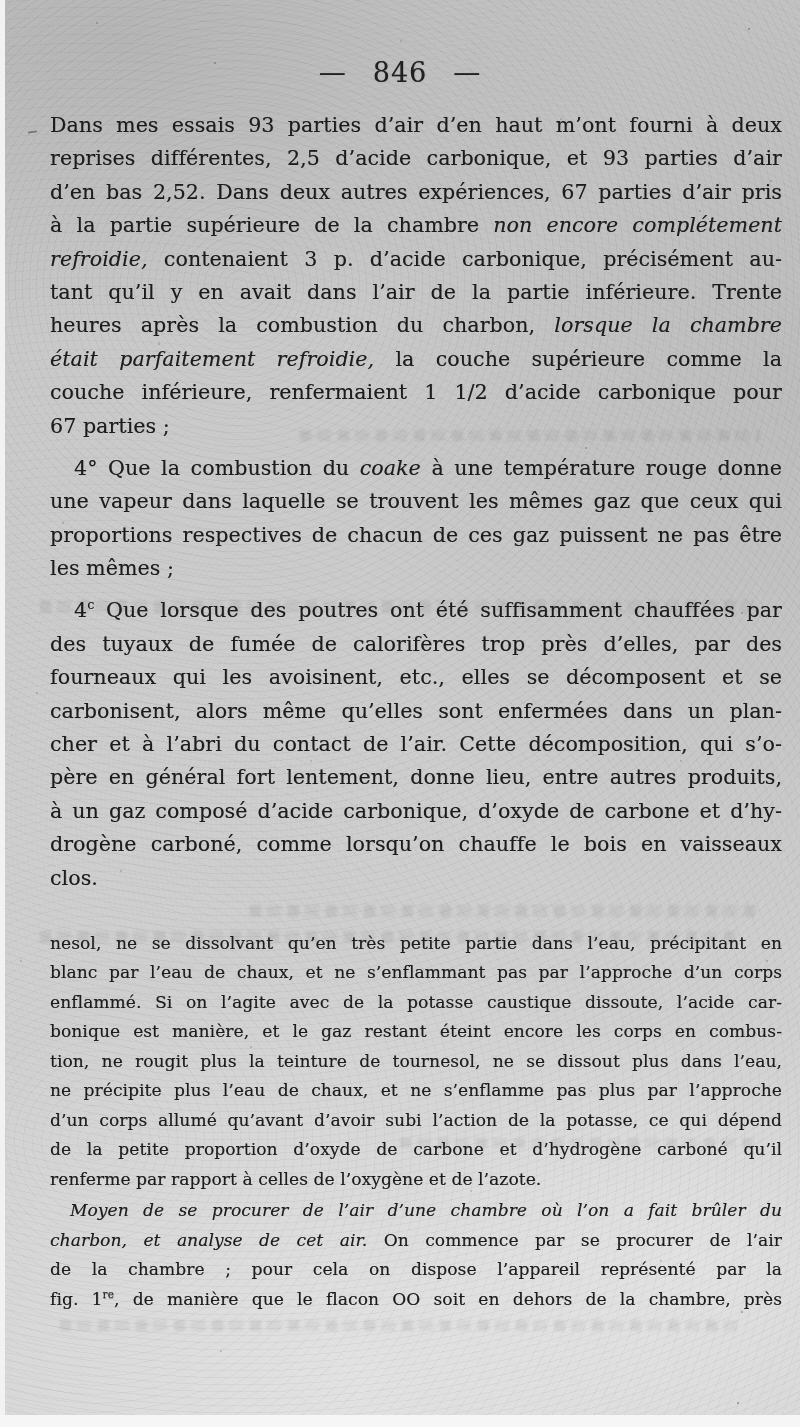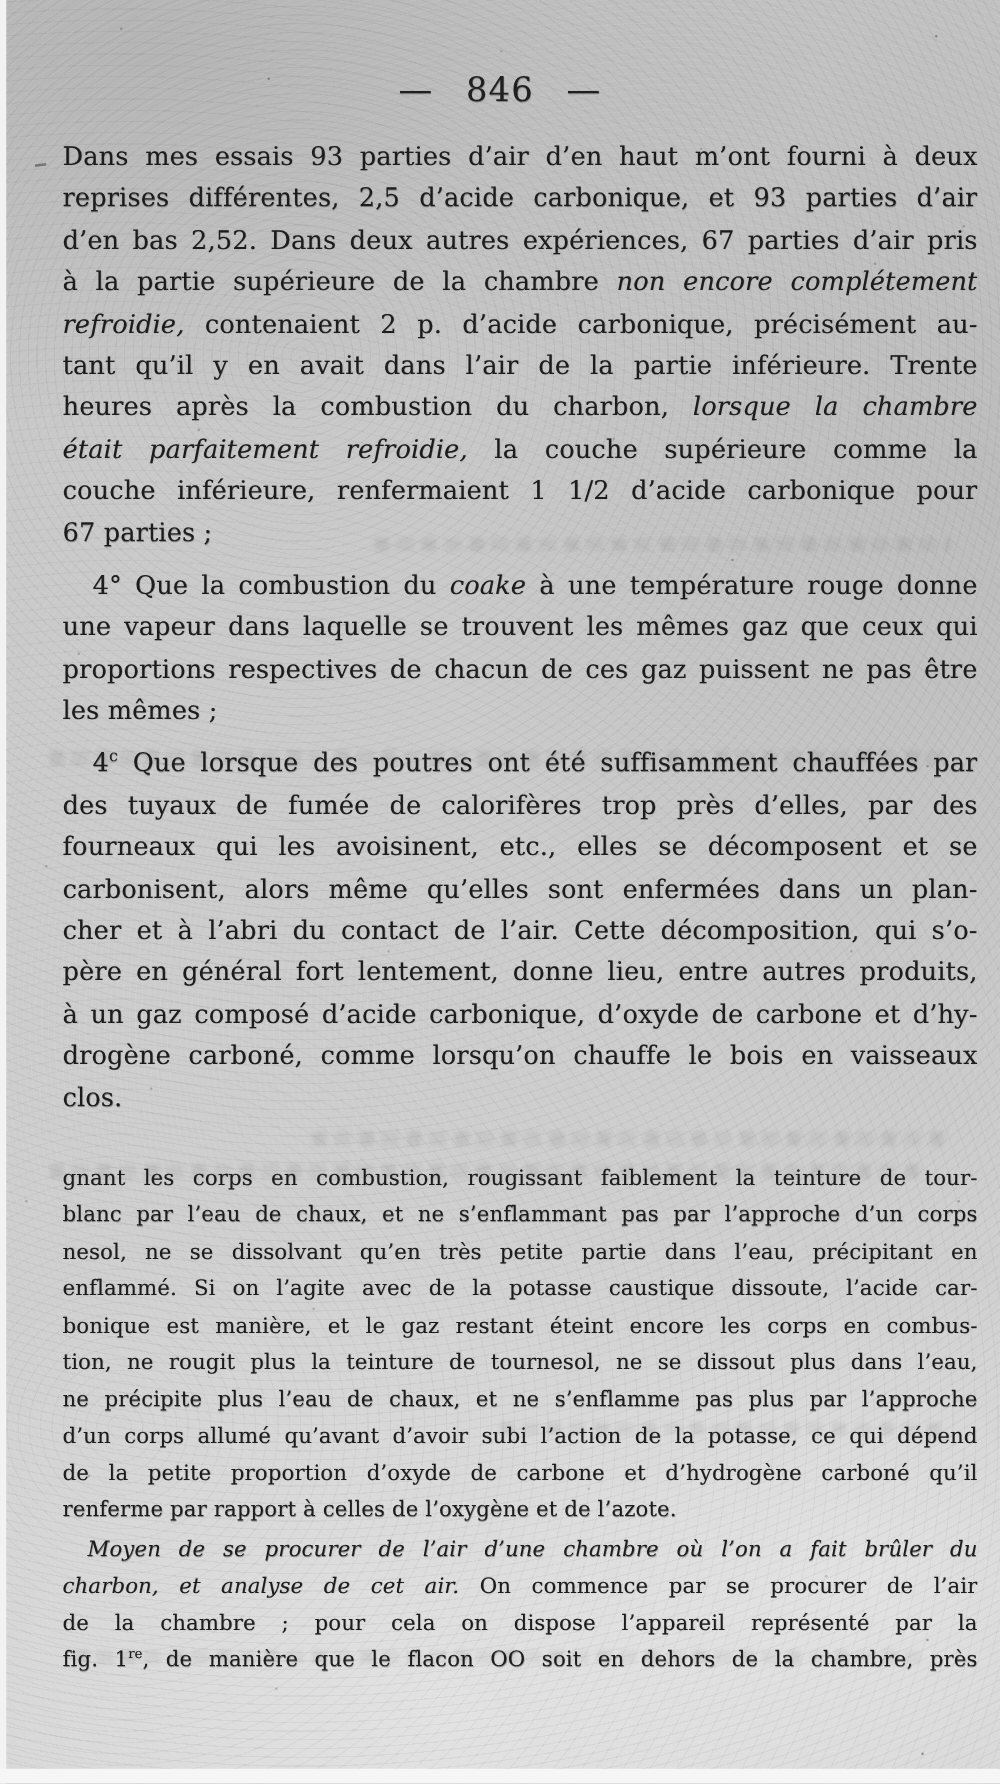--- a/index.html
+++ b/index.html
@@ -84,21 +84,21 @@
     <span>846</span>
     <span>—</span>
   </div>
 
   <div class="text-block">
       <div class="para main">
         <div class="line"><span>Dans mes essais 93 parties d’air d’en haut m’ont fourni à deux</span></div>
         <div class="line"><span>reprises différentes, 2,5 d’acide carbonique, et 93 parties d’air</span></div>
         <div class="line"><span>d’en bas 2,52. Dans deux autres expériences, 67 parties d’air pris</span></div>
         <div class="line"><span>à la partie supérieure de la chambre </span><span class="it">non encore complétement</span></div>
-        <div class="line"><span class="it">refroidie,</span><span> contenaient 2 p. d’acide carbonique, précisément au-</span></div>
+        <div class="line"><span class="it">refroidie,</span><span> contenaient 3 p. d’acide carbonique, précisément au-</span></div>
         <div class="line"><span>tant qu’il y en avait dans l’air de la partie inférieure. Trente</span></div>
         <div class="line"><span>heures après la combustion du charbon, </span><span class="it">lorsque la chambre</span></div>
         <div class="line"><span class="it">était parfaitement refroidie,</span><span> la couche supérieure comme la</span></div>
         <div class="line"><span>couche inférieure, renfermaient 1 1/2 d’acide carbonique pour</span></div>
         <div class="line endline"><span>67 parties ;</span></div>
       </div>
       <div class="para main">
         <div class="line indent"><span>4° Que la combustion du </span><span class="it">coake</span><span> à une température rouge donne</span></div>
         <div class="line"><span>une vapeur dans laquelle se trouvent les mêmes gaz que ceux qui</span></div>
         <div class="line"><span>proportions respectives de chacun de ces gaz puissent ne pas être</span></div>
@@ -109,23 +109,22 @@
         <div class="line"><span>des tuyaux de fumée de calorifères trop près d’elles, par des</span></div>
         <div class="line"><span>fourneaux qui les avoisinent, etc., elles se décomposent et se</span></div>
         <div class="line"><span>carbonisent, alors même qu’elles sont enfermées dans un plan-</span></div>
         <div class="line"><span>cher et à l’abri du contact de l’air. Cette décomposition, qui s’o-</span></div>
         <div class="line"><span>père en général fort lentement, donne lieu, entre autres produits,</span></div>
         <div class="line"><span>à un gaz composé d’acide carbonique, d’oxyde de carbone et d’hy-</span></div>
         <div class="line"><span>drogène carboné, comme lorsqu’on chauffe le bois en vaisseaux</span></div>
         <div class="line endline"><span>clos.</span></div>
       </div>
       <div class="para small gap-before">
-        <div class="line"><span>gnant les corps en combustion, rougissant faiblement la teinture de tour-</span></div>
+        <div class="line"><span>nesol, ne se dissolvant qu’en très petite partie dans l’eau, précipitant en</span></div>
         <div class="line"><span>blanc par l’eau de chaux, et ne s’enflammant pas par l’approche d’un corps</span></div>
-        <div class="line"><span>nesol, ne se dissolvant qu’en très petite partie dans l’eau, précipitant en</span></div>
         <div class="line"><span>enflammé. Si on l’agite avec de la potasse caustique dissoute, l’acide car-</span></div>
         <div class="line"><span>bonique est manière, et le gaz restant éteint encore les corps en combus-</span></div>
         <div class="line"><span>tion, ne rougit plus la teinture de tournesol, ne se dissout plus dans l’eau,</span></div>
         <div class="line"><span>ne précipite plus l’eau de chaux, et ne s’enflamme pas plus par l’approche</span></div>
         <div class="line"><span>d’un corps allumé qu’avant d’avoir subi l’action de la potasse, ce qui dépend</span></div>
         <div class="line"><span>de la petite proportion d’oxyde de carbone et d’hydrogène carboné qu’il</span></div>
         <div class="line endline"><span>renferme par rapport à celles de l’oxygène et de l’azote.</span></div>
       </div>
       <div class="para small">
         <div class="line indent"><span class="it">Moyen de se procurer de l’air d’une chambre où l’on a fait brûler du</span></div>

